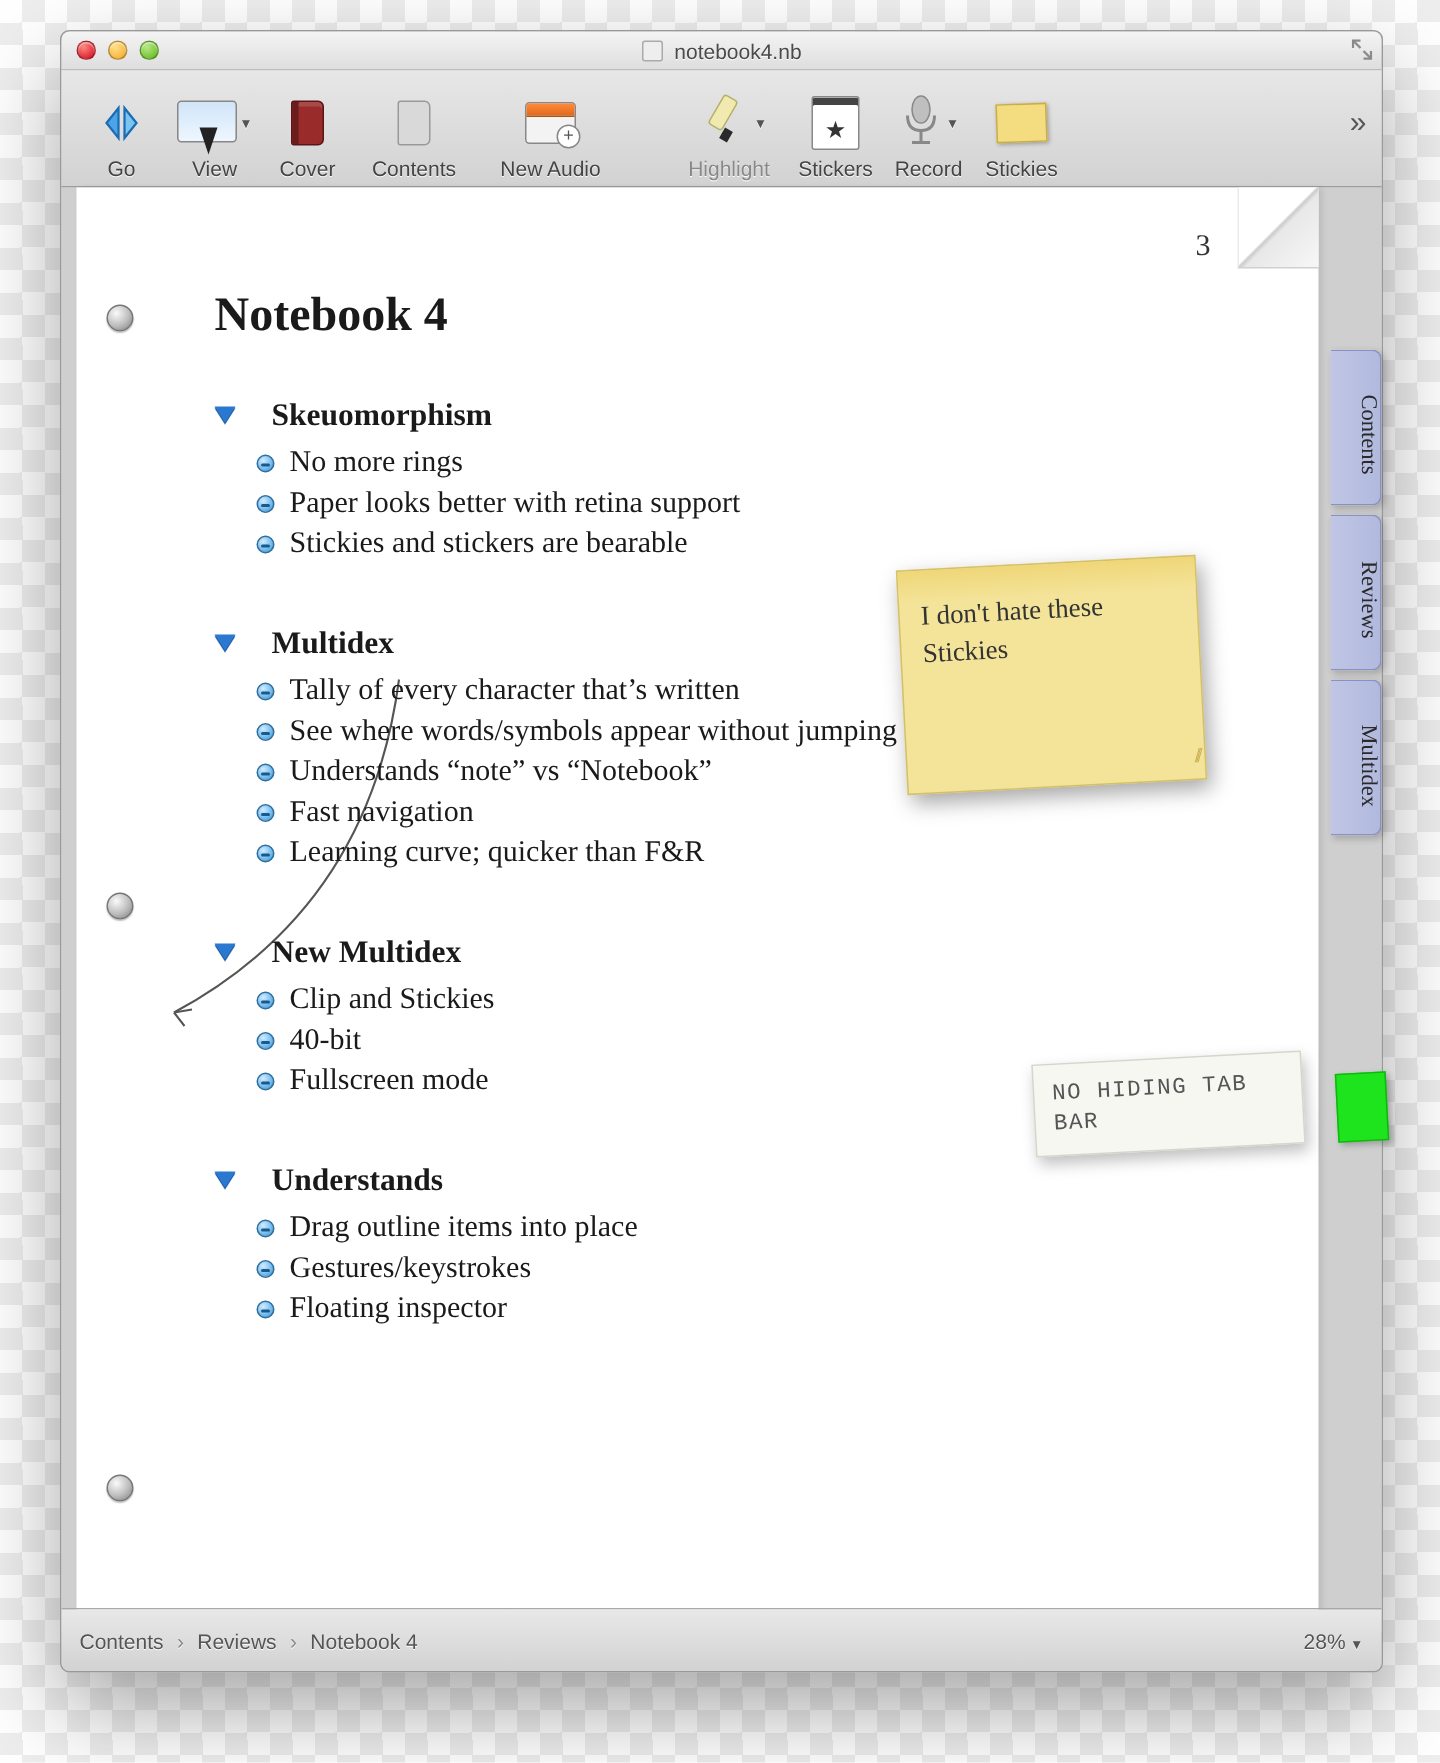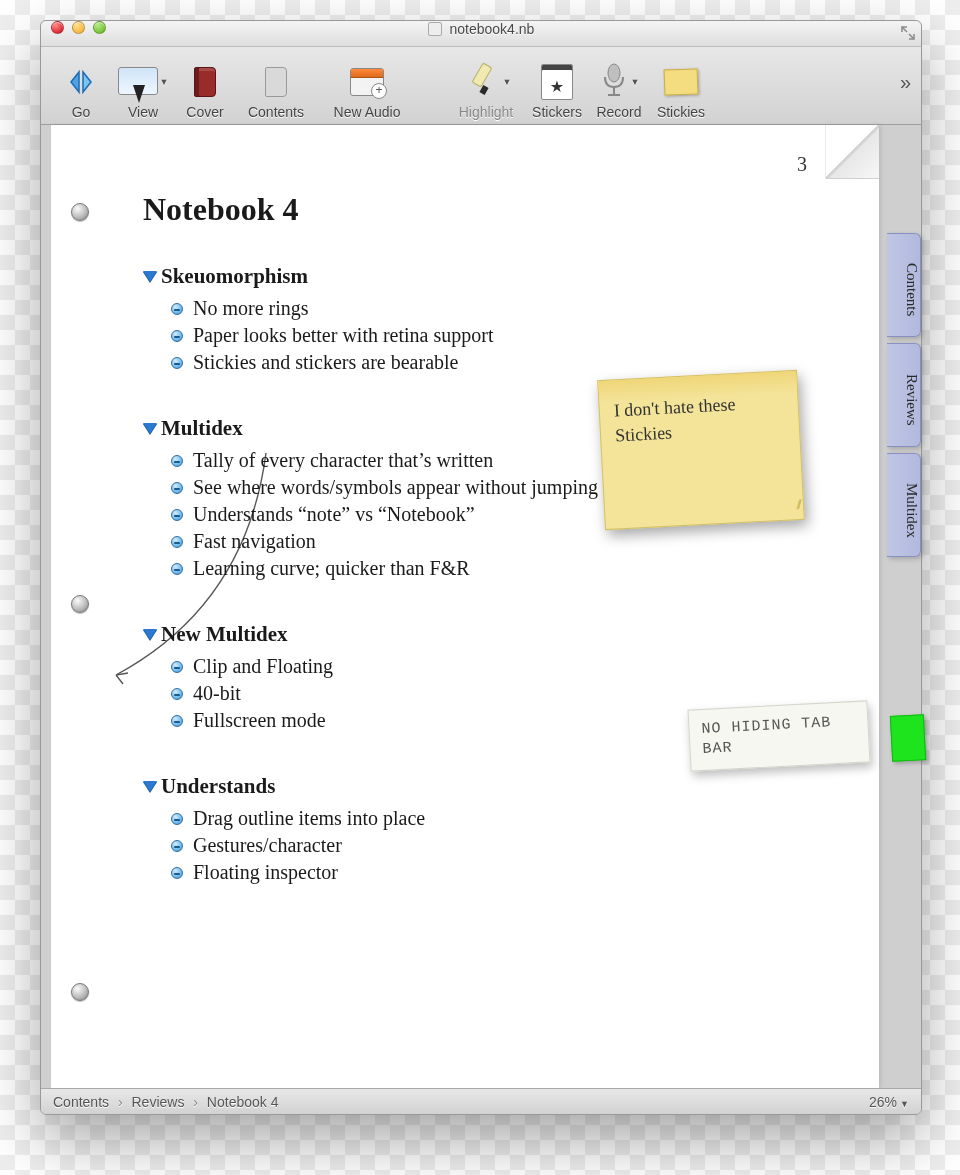--- a/index.html
+++ b/index.html
@@ -10,21 +10,21 @@
     width: 960px; height: 1175px; position: relative;
   }
   .window {
     position: absolute; left: 40px; top: 20px; width: 882px; height: 1095px;
     background: linear-gradient(#e8e8e8,#d7d7d7 50px,#d7d7d7);
     border: 1px solid #999; border-radius: 6px;
     box-shadow: 0 25px 60px rgba(0,0,0,.35);
   }
   
   .titlebar {
-    height: 26px; display: flex; align-items: flex-start;
+    height: 26px; display: flex; align-items: center;
     background: linear-gradient(#f4f4f4,#dedede);
     border-bottom: 1px solid #bcbcbc; border-radius: 6px 6px 0 0;
     position: relative;
   }
   .traffic { display: flex; gap: 8px; margin-left: 10px; }
   .dot { width: 13px; height: 13px; border-radius: 50%; border: 1px solid rgba(0,0,0,.25);
     box-shadow: inset 0 1px 1px rgba(255,255,255,.6); }
   .dot.red { background: radial-gradient(circle at 35% 30%,#ff8a80,#d0021b); }
   .dot.yellow { background: radial-gradient(circle at 35% 30%,#ffe08a,#f5a623); }
   .dot.green { background: radial-gradient(circle at 35% 30%,#b8e986,#5cb514); }
@@ -86,21 +86,21 @@
   .page-number { position:absolute; top:28px; right:72px; font: 20px Georgia, serif; color:#333;}
   .ring {
     position:absolute; left:20px; width:18px; height:18px; border-radius:50%;
     background: radial-gradient(circle at 35% 30%, #fafafa, #bdbdbd 55%, #7c7c7c);
     border:1px solid #777; box-shadow:0 1px 1px rgba(0,0,0,.25);
   }
   
   .content { position:absolute; left:92px; top:66px; right:40px; font-family: Georgia, "Times New Roman", serif; color:#1a1a1a;}
   h1.nb-title { font-size:32px; font-weight:700; margin-bottom:36px;}
   .section { margin-bottom: 42px; }
-  .sec-head { display:flex; align-items:center; gap:4px; font-size:21px; font-weight:700; margin-bottom:8px;}
+  .sec-head { display:flex; align-items:center; gap:24px; font-size:21px; font-weight:700; margin-bottom:8px;}
   .disclosure { width:0;height:0;border-left:7px solid transparent;border-right:7px solid transparent;
     border-top:11px solid #2a78d0; filter: drop-shadow(0 1px 0 #0b4a94);}
   .item { display:flex; align-items:center; gap:10px; margin:4px 0 4px 28px; font-size:20px;}
   .dash-bullet { width:12px;height:12px;border-radius:50%;
     background:radial-gradient(circle at 35% 30%,#d2ecff,#7abef0 55%,#3b8cc8);
     border:1px solid #2f6fa0; position:relative;}
   .dash-bullet::after{content:"";position:absolute;left:2px;right:2px;top:5px;height:2px;background:#185a8a;border-radius:1px;}
   
   .sticky-yellow {
     position:absolute; top:250px; right:78px; width:200px; height:150px;
@@ -136,21 +136,21 @@
     writing-mode: vertical-rl; text-orientation: mixed;
     font-size:15px; color:#2a2a2a; text-align:center; padding-top:10px;
     font-family: Georgia, serif;
   }
   
   .ink-arrow {
     position:absolute; left:45px; top:320px; width:220px; height:280px; pointer-events:none;
   }
   
   .statusbar {
-    position:absolute; left:0; right:0; bottom:0; height:26px;
+    position:absolute; left:0; right:0; bottom:0; height:42px;
     background:linear-gradient(#e8e8e8,#d2d2d2);
     border-top:1px solid #a8a8a8; border-radius:0 0 6px 6px;
     display:flex; align-items:center; justify-content:space-between;
     padding:12px 12px; font-size:14px; color:#555; text-shadow:0 1px 0 #fff;
   }
   .crumb-sep { margin: 0 5px; color:#888;}
   .zoom-tri{ font-size:9px; margin-left:3px;}
 </style>
 </head>
 <body>
@@ -314,21 +314,21 @@
             </div>
         </div>
 
         <div class="section">
           <div class="sec-head">
             <div class="disclosure"></div>
             <span>New Multidex</span>
           </div>
           <div class="item">
               <span class="dash-bullet"></span>
-              <span>Clip and Floating</span>
+              <span>Clip and Stickies</span>
             </div>
           <div class="item">
               <span class="dash-bullet"></span>
               <span>40-bit</span>
             </div>
           <div class="item">
               <span class="dash-bullet"></span>
               <span>Fullscreen mode</span>
             </div>
         </div>
@@ -337,21 +337,21 @@
           <div class="sec-head">
             <div class="disclosure"></div>
             <span>Understands</span>
           </div>
           <div class="item">
               <span class="dash-bullet"></span>
               <span>Drag outline items into place</span>
             </div>
           <div class="item">
               <span class="dash-bullet"></span>
-              <span>Gestures/character</span>
+              <span>Gestures/keystrokes</span>
             </div>
           <div class="item">
               <span class="dash-bullet"></span>
               <span>Floating inspector</span>
             </div>
         </div>
       </div>
 
       <div class="sticky-yellow">
         <span>I don't hate these Stickies</span>
@@ -373,17 +373,17 @@
 
   <div class="statusbar">
     <div>
       <span>Contents</span>
       <span class="crumb-sep">›</span>
       <span>Reviews</span>
       <span class="crumb-sep">›</span>
       <span>Notebook 4</span>
     </div>
     <div>
-      <span>26%</span><span class="zoom-tri">▼</span>
+      <span>28%</span><span class="zoom-tri">▼</span>
     </div>
   </div>
 
 </div>
 
 </body></html>

